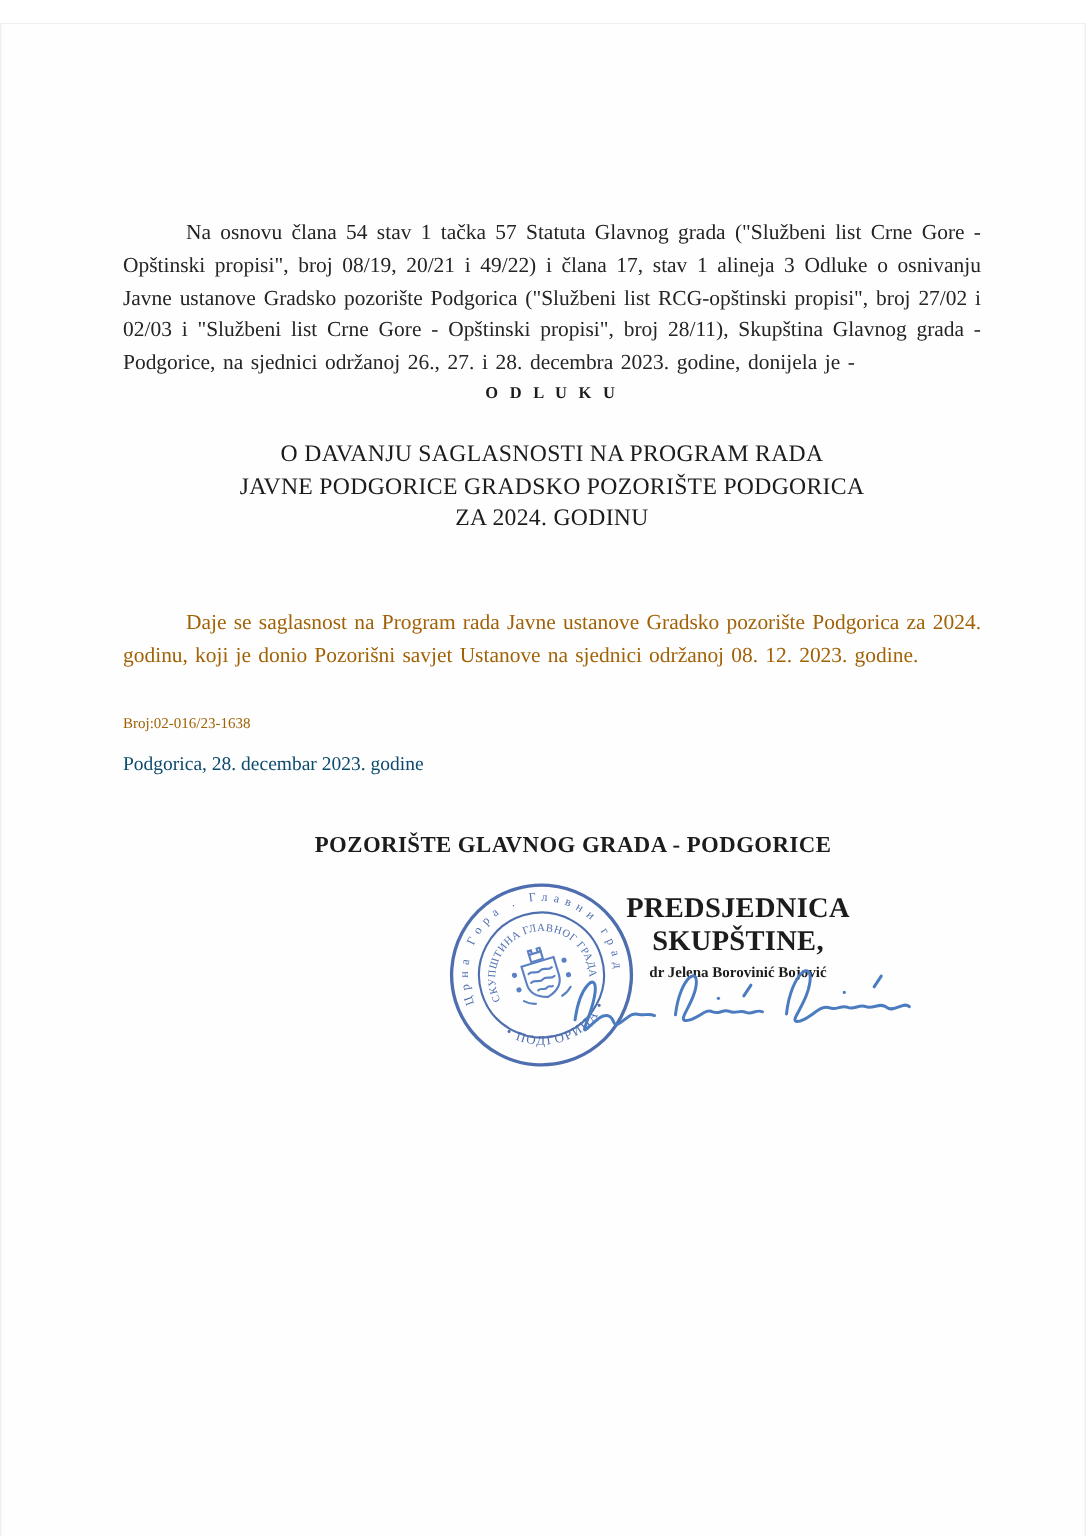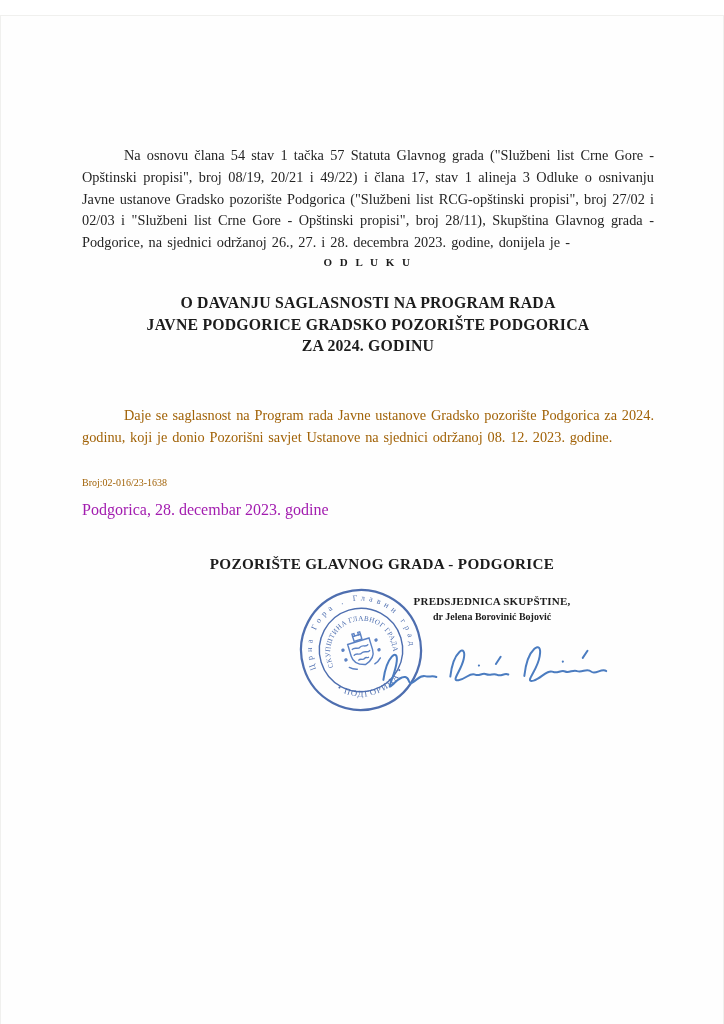--- a/index.html
+++ b/index.html
@@ -41,21 +41,21 @@
     font-size: 11px;
     letter-spacing: 2.5px;
     color: #1c1c1c;
   }
   .title-block {
     position: absolute;
     left: 62px;
     top: 277px;
     width: 612px;
     text-align: center;
-    font-weight: bold;
+    font-weight: normal;
     font-size: 15.8px;
     line-height: 21.5px;
     color: #1c1c1c;
     letter-spacing: 0.2px;
   }
   .body-par {
     position: absolute;
     left: 82px;
     top: 390px;
     width: 572px;
@@ -71,22 +71,22 @@
     position: absolute;
     left: 82px;
     top: 462px;
     font-size: 10px;
     color: #a16207;
   }
   .place-date {
     position: absolute;
     left: 82px;
     top: 486px;
-    font-size: 16px;
-    color: #a21caf;
+    font-size: 13px;
+    color: #0c4a6e;
   }
   .issuer {
     position: absolute;
     left: 62px;
     top: 540px;
     width: 640px;
     text-align: center;
     font-weight: bold;
     font-size: 15.2px;
     letter-spacing: 0.3px;
@@ -95,21 +95,21 @@
   .sig-block {
     position: absolute;
     left: 376px;
     top: 580px;
     width: 232px;
     text-align: center;
     color: #1c1c1c;
   }
   .sig-title {
     font-weight: bold;
-    font-size: 11px;
+    font-size: 19px;
     letter-spacing: 0.2px;
   }
   .sig-name {
     font-weight: bold;
     font-size: 10px;
     margin-top: 4px;
   }
   .stamp-svg {
     position: absolute;
     left: 297px;

